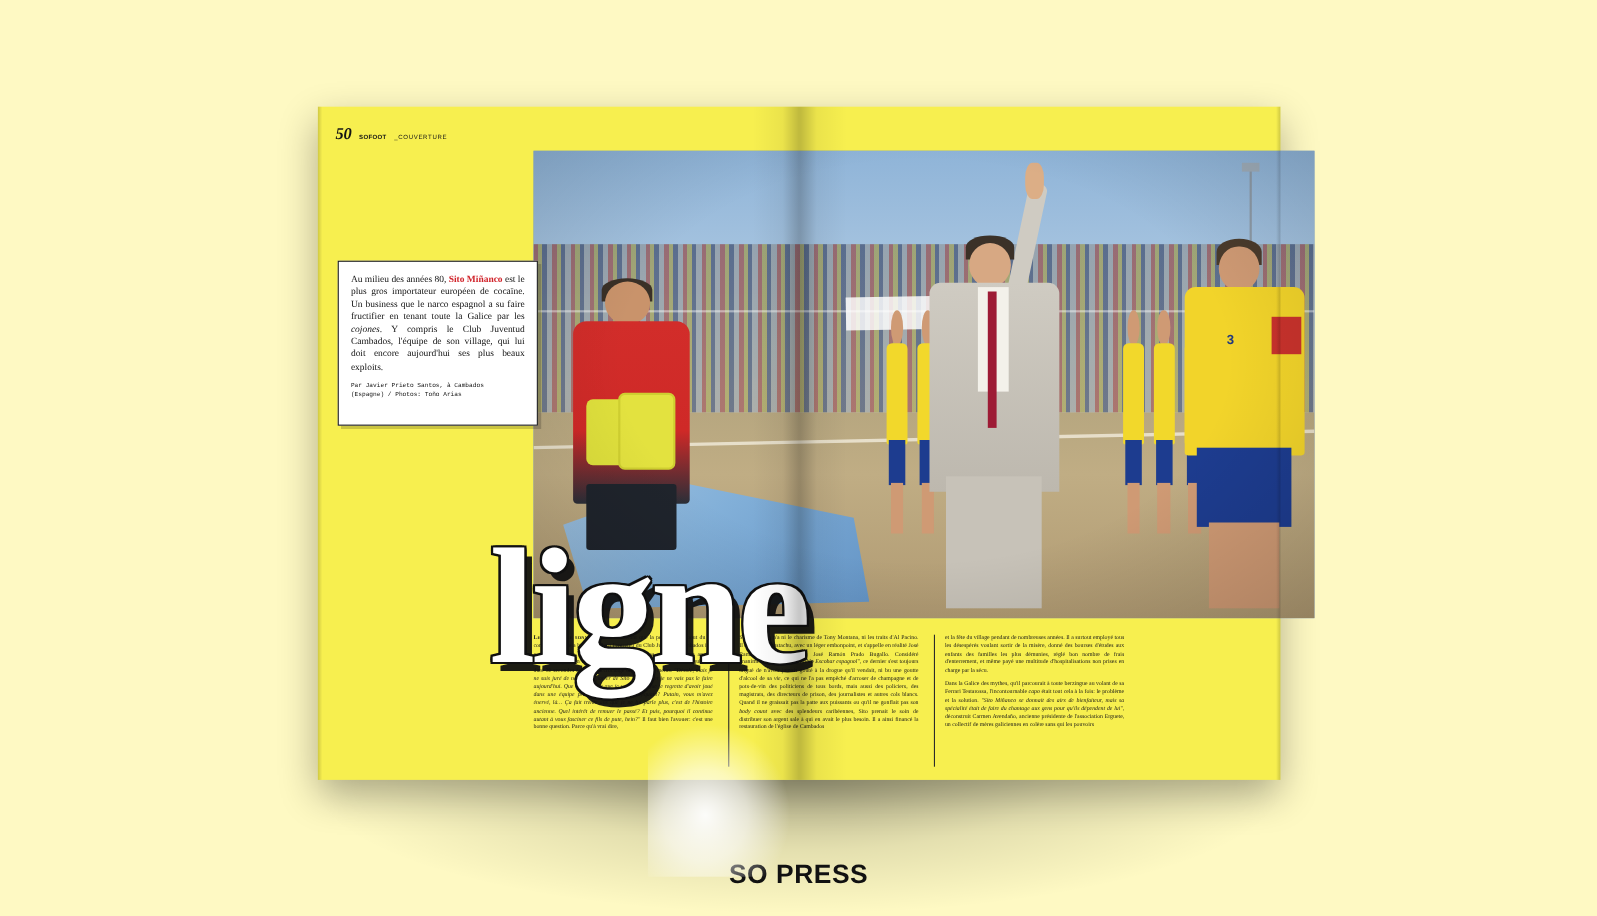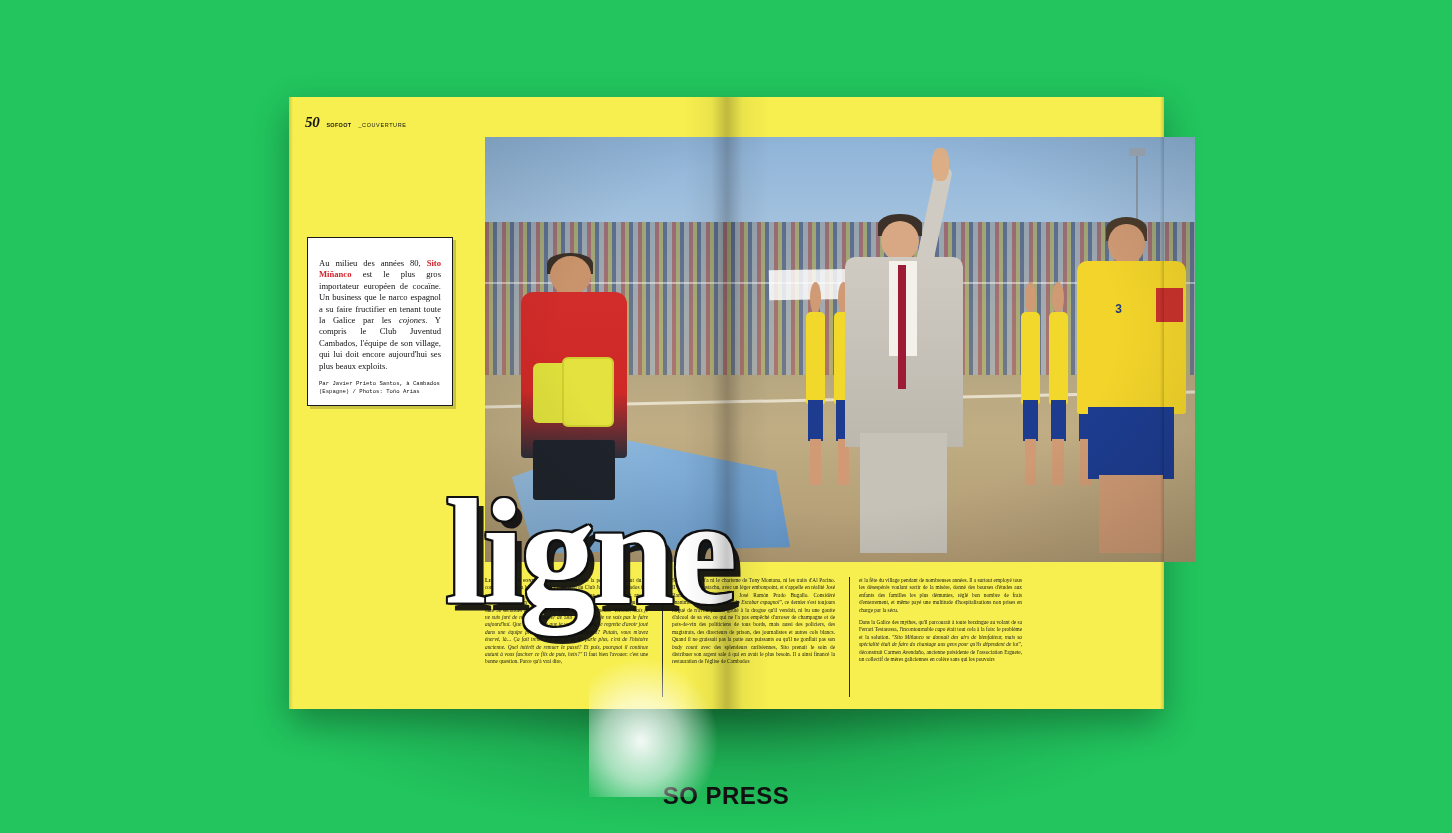--- a/index.html
+++ b/index.html
@@ -12,21 +12,21 @@
     height: 833px;
     overflow: hidden;
     font-family: "Liberation Serif", serif;
     position: relative;
   }
 
   
   .stage {
     position: absolute;
     inset: 0;
-    background: #22c55e;
+    background: #fef9c3;
     text-decoration: underline;
   }
 
   .spread {
     position: absolute;
     left: 289px;
     top: 97px;
     width: 875px;
     height: 612px;
     background: #f7ef4f;
@@ -216,26 +216,26 @@
     position: absolute; inset: 0;
     background: radial-gradient(ellipse at 50% 45%, rgba(0,0,0,0) 55%, rgba(0,0,0,0.16) 100%);
     pointer-events: none;
   }
 
   
   .standfirst {
     position: absolute;
     left: 18px;
     top: 140px;
-    width: 146px;
+    width: 182px;
     min-height: 150px;
     background: #ffffff;
     border: 1px solid #1a1a1a;
     box-shadow: 3px 3px 0 rgba(0,0,0,0.18);
-    padding: 20px 11px 9px 11px;
+    padding: 10px 11px 9px 11px;
     box-sizing: border-box;
     z-index: 20;
   }
   .standfirst p {
     margin: 0;
     font-family: "Liberation Serif", serif;
     font-size: 8.6px;
     line-height: 11.4px;
     color: #111111;
     text-align: justify;

